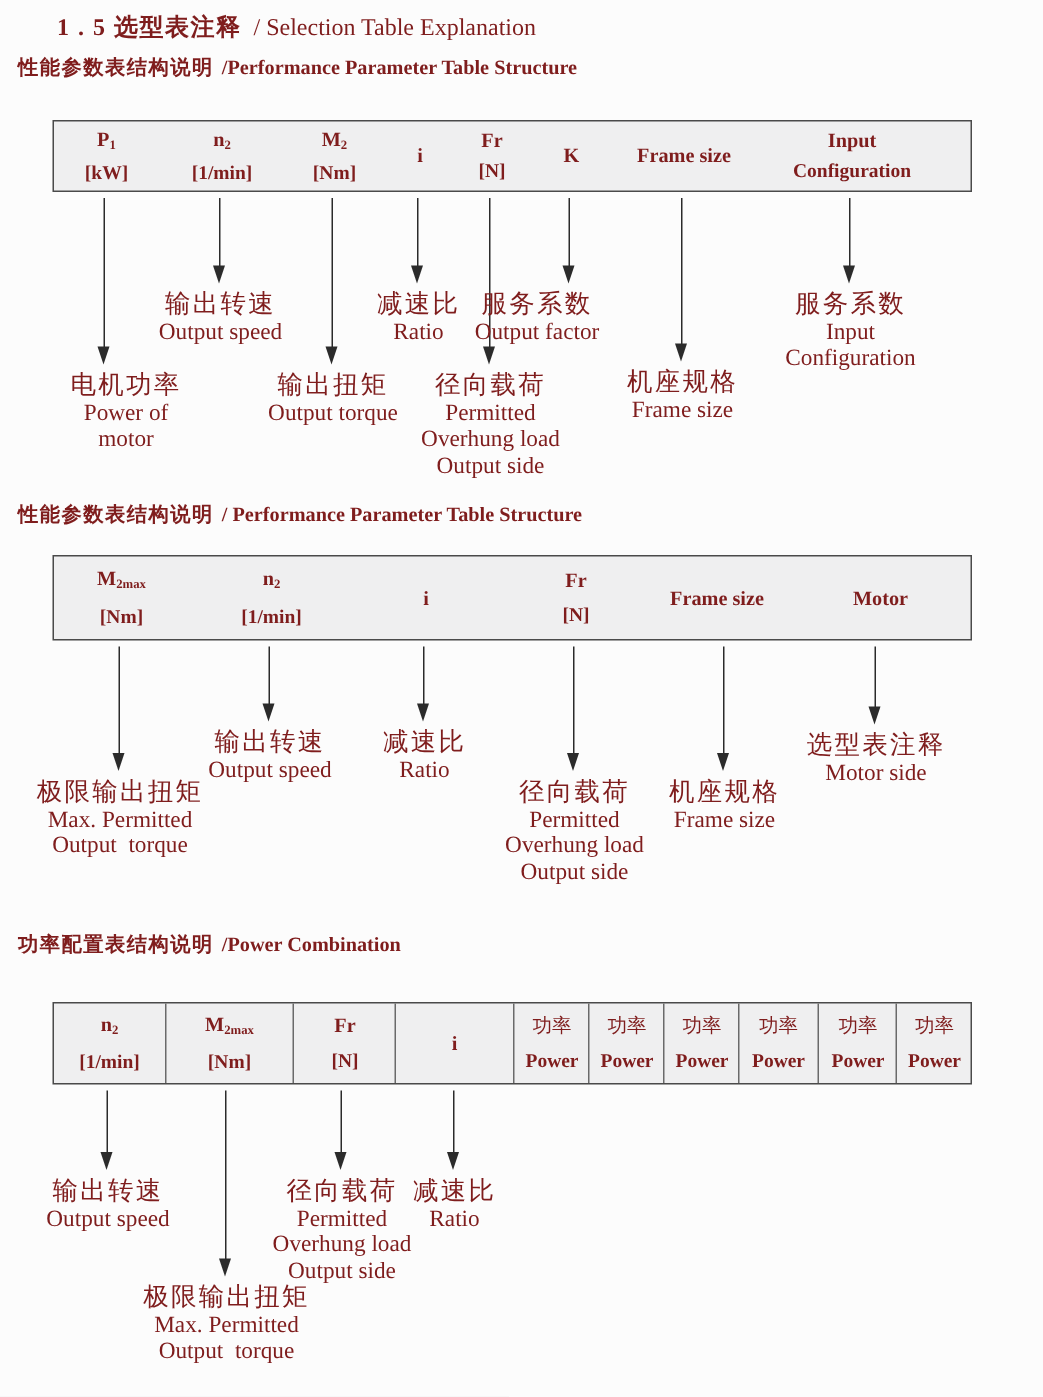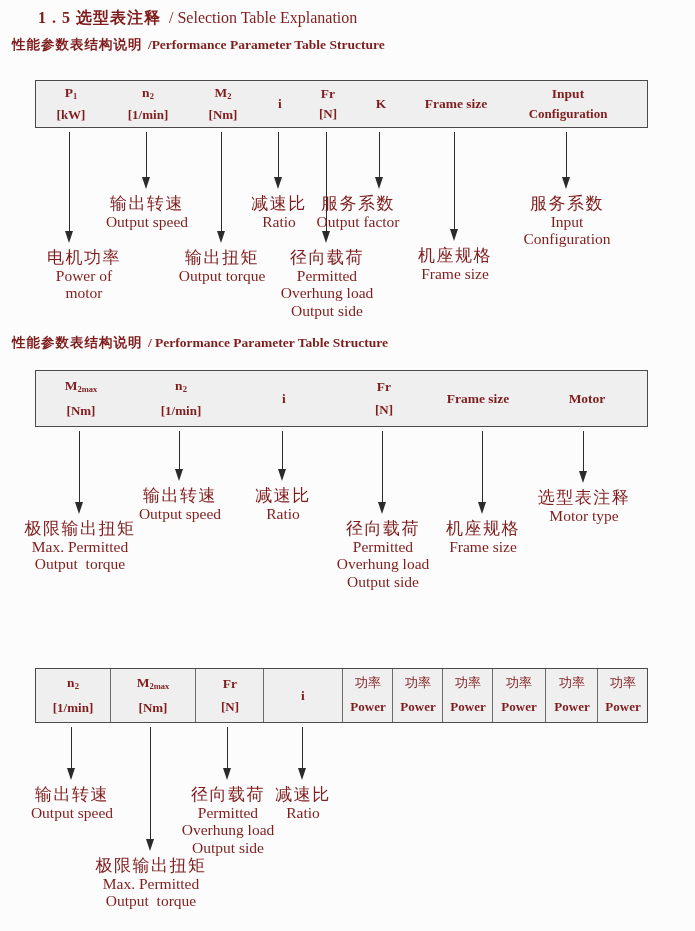--- a/index.html
+++ b/index.html
@@ -21,21 +21,21 @@
   }
   .sep{position:absolute;top:0;height:100%;width:0;border-left:1px solid #6a6a6a;}
   .cell{
     position:absolute;top:0;height:100%;transform:translateX(-50%);
     display:flex;flex-direction:column;justify-content:space-evenly;
     text-align:center;white-space:nowrap;
   }
   .cell.single{justify-content:center;}
   .cell .sym{font-weight:bold;font-size:13.5px;line-height:14px;}
   .cell .sym sub{font-size:8.5px;font-weight:bold;vertical-align:-2px;letter-spacing:0;}
-  .cell .sym.cnreg{font-family:Liberation Mono, monospace;font-weight:normal;font-size:13px;}
+  .cell .sym.cnreg{font-family:Liberation Sans, sans-serif;font-weight:normal;font-size:13px;}
   .cell .unit{font-weight:bold;font-size:13px;line-height:14px;}
   .aline{position:absolute;width:0;border-left:1.3px solid #2b2b2b;}
   .ahead{position:absolute;width:0;height:0;
     border-left:4.5px solid transparent;border-right:4.5px solid transparent;
     border-top:12px solid #2b2b2b;}
   .lbl{position:absolute;transform:translateX(-50%);text-align:center;}
   .lbl div{white-space:pre;line-height:17.5px;}
   .lbl .cn{font-family:"DejaVu Sans",sans-serif;font-size:17px;letter-spacing:1.5px;}
   .lbl .en{font-family:"Liberation Serif",serif;font-size:15.5px;}
 </style>
@@ -51,20 +51,24 @@
   <div class="heading" style="left:12px;top:36px;">
     <span class="hcn">性能参数表结构说明</span>
     <span class="hen">/Performance Parameter Table Structure</span>
   </div>
 
   <div class="heading" style="left:12px;top:334px;">
     <span class="hcn">性能参数表结构说明</span>
     <span class="hen">/ Performance Parameter Table Structure</span>
   </div>
 
+  <div class="heading" style="left:12px;top:621px;">
+    <span class="hcn">功率配置表结构说明</span>
+    <span class="hen">/Power Combination</span>
+  </div>
 
   <div id="canvas">
       <div class="tbl" style="left: 35px; top: 80px; width: 613px; height: 48px; background: rgb(239, 239, 240); border-color: rgb(74, 74, 74);">
         <div class="cell" style="left: 35px;">
           <div class="sym">P<sub>1</sub></div>
           <div class="unit">[kW]</div>
         </div>
         <div class="cell" style="left: 112px;">
           <div class="sym">n<sub>2</sub></div>
           <div class="unit">[1/min]</div>
@@ -196,21 +200,21 @@
       <div class="aline" style="left: 482px; top: 431px; height: 72px; border-color: rgb(43, 43, 43);"></div>
       <div class="ahead" style="left: 478px; top: 502px; border-top-color: rgb(43, 43, 43);"></div>
       <div class="lbl" style="left: 483px; top: 520px;">
         <div class="cn">机座规格</div>
         <div class="en">Frame size</div>
       </div>
       <div class="aline" style="left: 583px; top: 431px; height: 41px; border-color: rgb(43, 43, 43);"></div>
       <div class="ahead" style="left: 579px; top: 471px; border-top-color: rgb(43, 43, 43);"></div>
       <div class="lbl" style="left: 584px; top: 489px;">
         <div class="cn">选型表注释</div>
-        <div class="en">Motor type</div>
+        <div class="en">Motor side</div>
       </div>
       <div class="tbl" style="left: 35px; top: 668px; width: 613px; height: 55px; background: rgb(239, 239, 240); border-color: rgb(74, 74, 74);">
         <div class="sep" style="left: 74px;"></div>
         <div class="sep" style="left: 159px;"></div>
         <div class="sep" style="left: 227px;"></div>
         <div class="sep" style="left: 306px;"></div>
         <div class="sep" style="left: 356px;"></div>
         <div class="sep" style="left: 406px;"></div>
         <div class="sep" style="left: 456px;"></div>
         <div class="sep" style="left: 509px;"></div>

